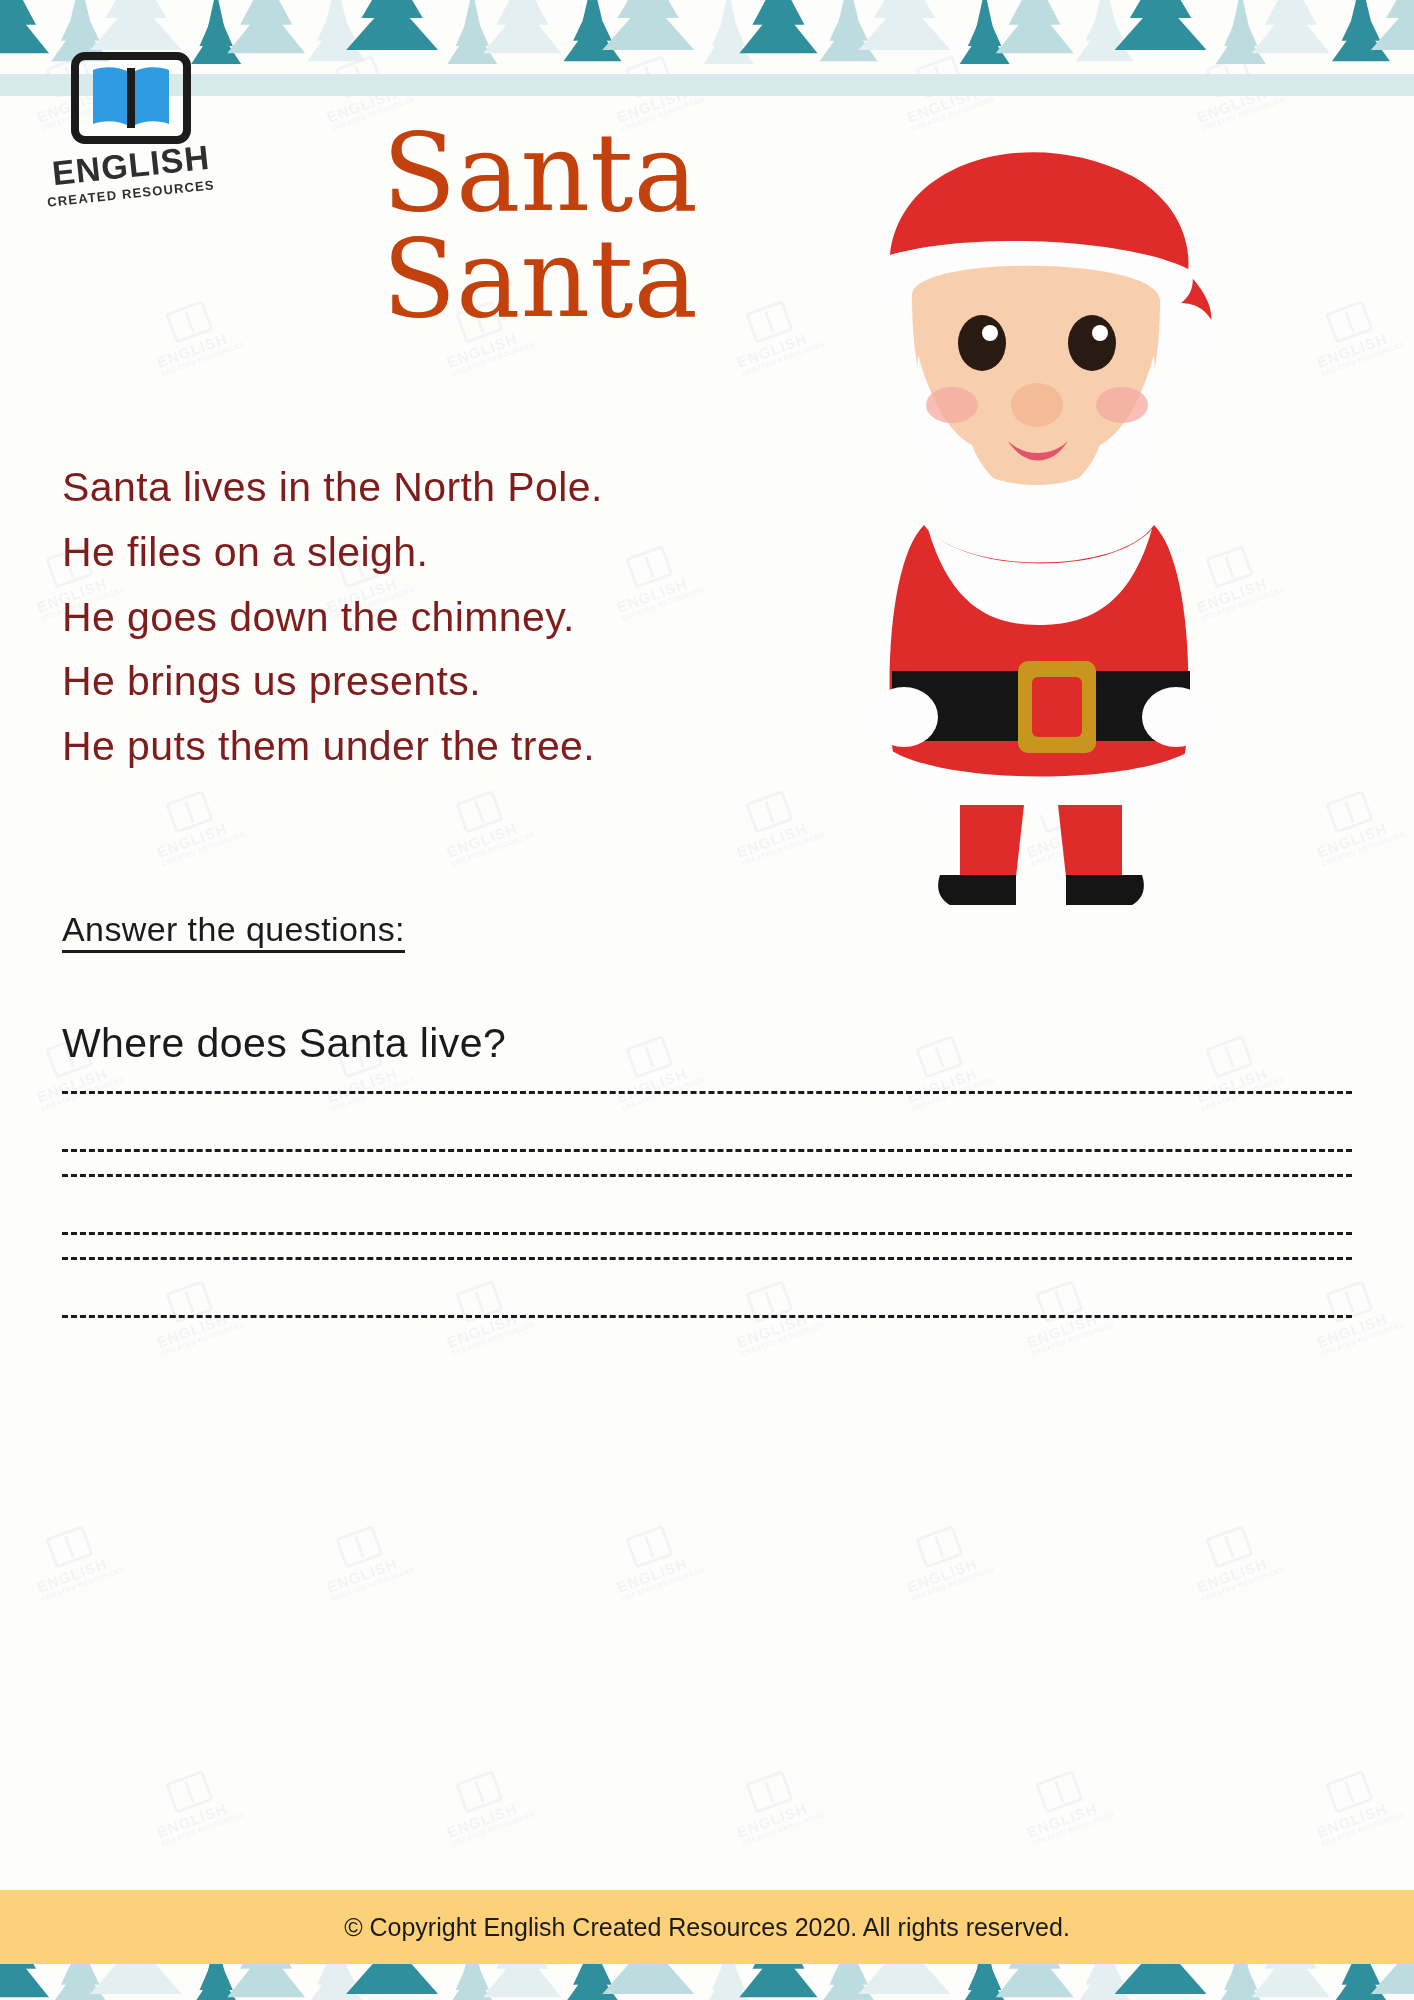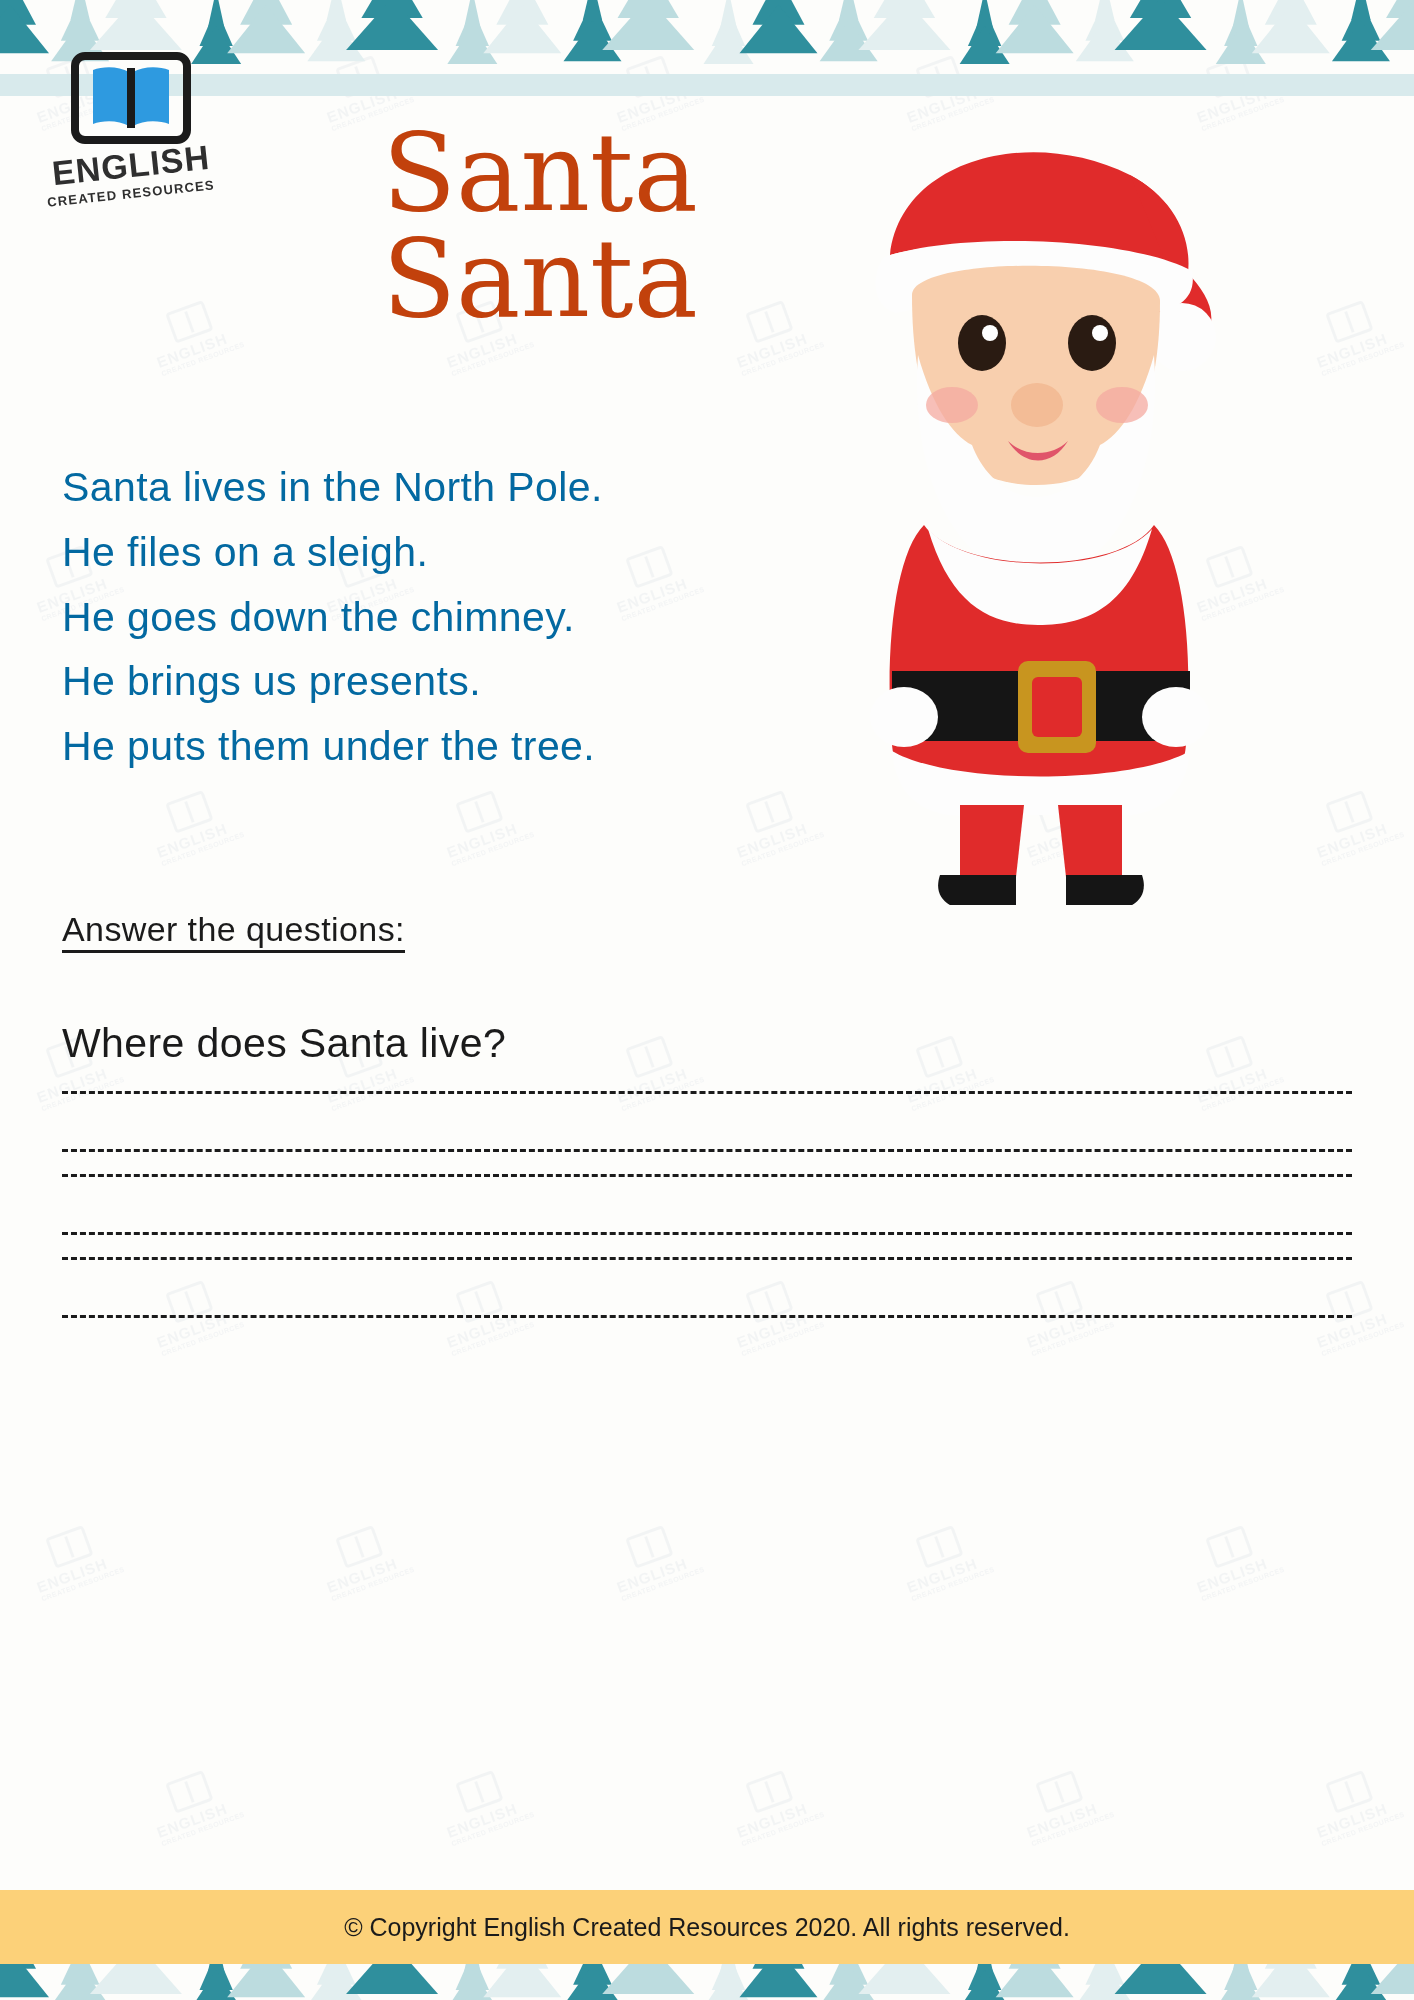--- a/index.html
+++ b/index.html
@@ -160,21 +160,21 @@
   .passage {
     position: absolute;
     left: 62px;
     top: 455px;
     width: 700px;
     z-index: 5;
   }
   .passage .line {
     font-family: "Liberation Sans", sans-serif;
     font-size: 41px;
-    color: #0369a1;
+    color: #7f1d1d;
     line-height: 1.58;
     letter-spacing: 0.4px;
   }
 
   .answer-head {
     position: absolute;
     left: 62px;
     top: 910px;
     z-index: 5;
     font-family: "Liberation Sans", sans-serif;

